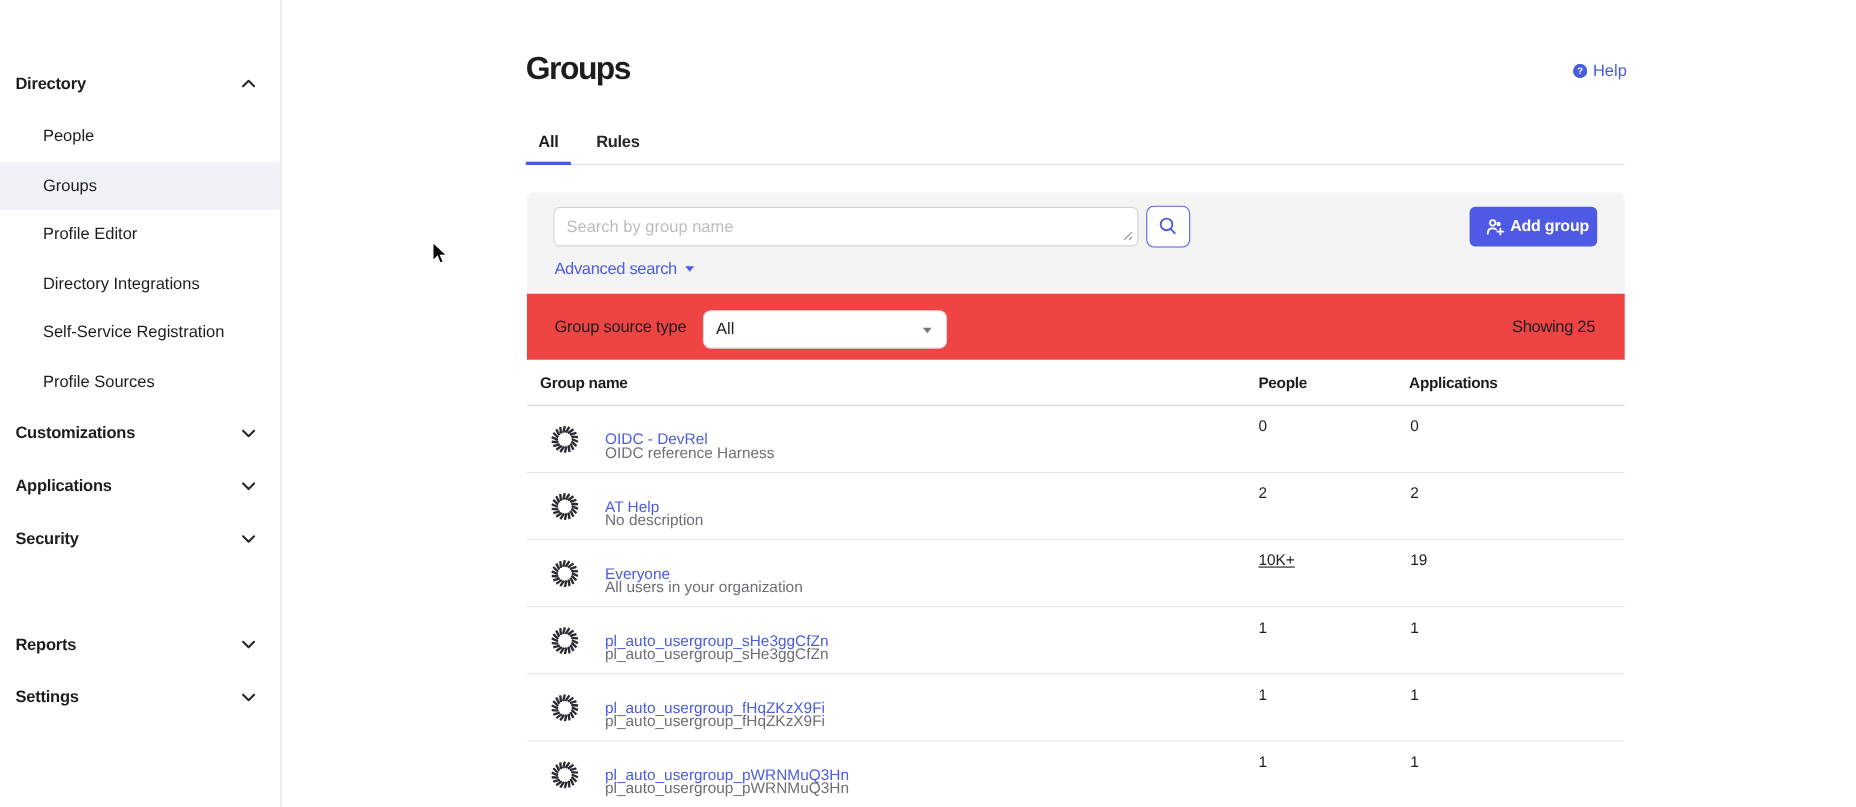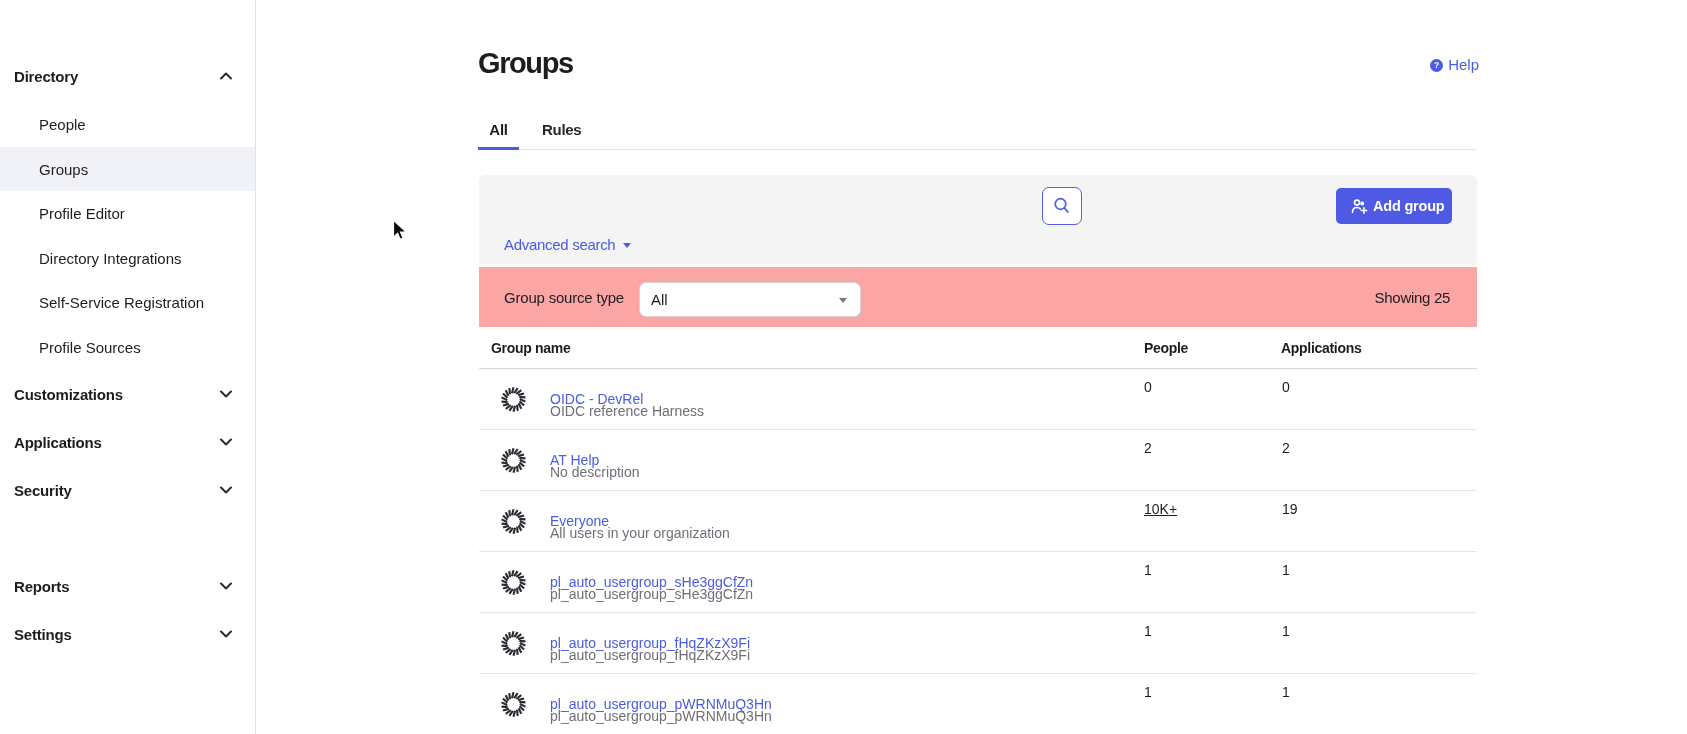--- a/index.html
+++ b/index.html
@@ -28,21 +28,21 @@
   background:#fff; border:1px solid #d2d2d7; border-radius:6px; }
 #searchbox .ph { position:absolute; left:11px; top:9px; font-size:15px; color:#bcbcc3; }
 #searchbox svg.rs { position:absolute; right:4px; bottom:4px; }
 #searchbtn { position:absolute; left:563px; top:12px; width:40px; height:38px;
   background:#fff; border:1.5px solid #5560e2; border-radius:7px; }
 #searchbtn svg { position:absolute; left:9px; top:8px; }
 #advsearch { position:absolute; left:25px; top:61px; font-size:15px; letter-spacing:-0.3px; color:#4a5ce0; }
 #advsearch .tri { display:inline-block; margin-left:8px; vertical-align:2px;
   width:0; height:0; border-left:4.5px solid transparent; border-right:4.5px solid transparent;
   border-top:5.5px solid #4a5ce0; }
-#panel2 { position:absolute; left:1px; top:266.5px; width:998px; height:60px; background:#fca5a5; }
+#panel2 { position:absolute; left:1px; top:266.5px; width:998px; height:60px; background:#ef4444; }
 #panel2 .lab { position:absolute; left:25px; top:22px; font-size:15px; letter-spacing:-0.2px; }
 #gselect { position:absolute; left:160px; top:15.5px; width:222px; height:35px;
   background:#fff; border:1px solid #d2d2d7; border-radius:7px; }
 #gselect .val { position:absolute; left:11px; top:8px; font-size:15px; }
 #gselect .tri { position:absolute; right:13px; top:15px; width:0; height:0;
   border-left:4.5px solid transparent; border-right:4.5px solid transparent;
   border-top:5.5px solid #77777e; }
 #showing { position:absolute; right:27px; top:22px; font-size:15px; letter-spacing:-0.3px; }
 #thead { position:absolute; left:1px; top:326.5px; width:998px; height:42px;
   border-bottom:1px solid #d8d8db; font-size:14px; font-weight:bold; letter-spacing:-0.3px; }
@@ -124,20 +124,26 @@
   <h1>Groups</h1>
   <div id="help"><svg width="13" height="13" viewBox="0 0 13 13">
         <circle cx="6.5" cy="6.5" r="6.5" fill="#4a5ce0"></circle>
         <text x="6.5" y="9.4" font-size="8.5" font-weight="bold" fill="#fff" text-anchor="middle">?</text>
       </svg>Help</div>
   <div id="tabs">
     <div class="tab" id="tab-all"><span style="position:relative;top:7px;">All</span></div>
     <div class="tab" id="tab-rules"><span style="position:relative;top:7px;">Rules</span></div>
   </div>
   <div id="panel1">
+    <div id="searchbox">
+        <span class="ph">Search by group name</span>
+      <svg class="rs" width="11" height="11" viewBox="0 0 11 11">
+          <path d="M10 3L3 10M10 7.5L7.5 10" stroke="#9a9aa2" stroke-width="1.2"></path>
+        </svg>
+    </div>
     <div id="searchbtn">
         <svg width="20" height="20" viewBox="0 0 20 20">
           <circle cx="8.5" cy="8" r="5.3" stroke="#4a5ce0" stroke-width="1.7" fill="none"></circle>
           <path d="M12.4 12.2L16 16" stroke="#4a5ce0" stroke-width="1.7" stroke-linecap="round"></path>
         </svg>
       </div>
     <div id="advsearch">Advanced search<span class="tri"></span></div>
     <div id="addgroup">
       <svg width="17" height="17" viewBox="0 0 17 17">
         <circle cx="6" cy="4.6" r="2.5" fill="none" stroke="#fff" stroke-width="1.6"></circle>

